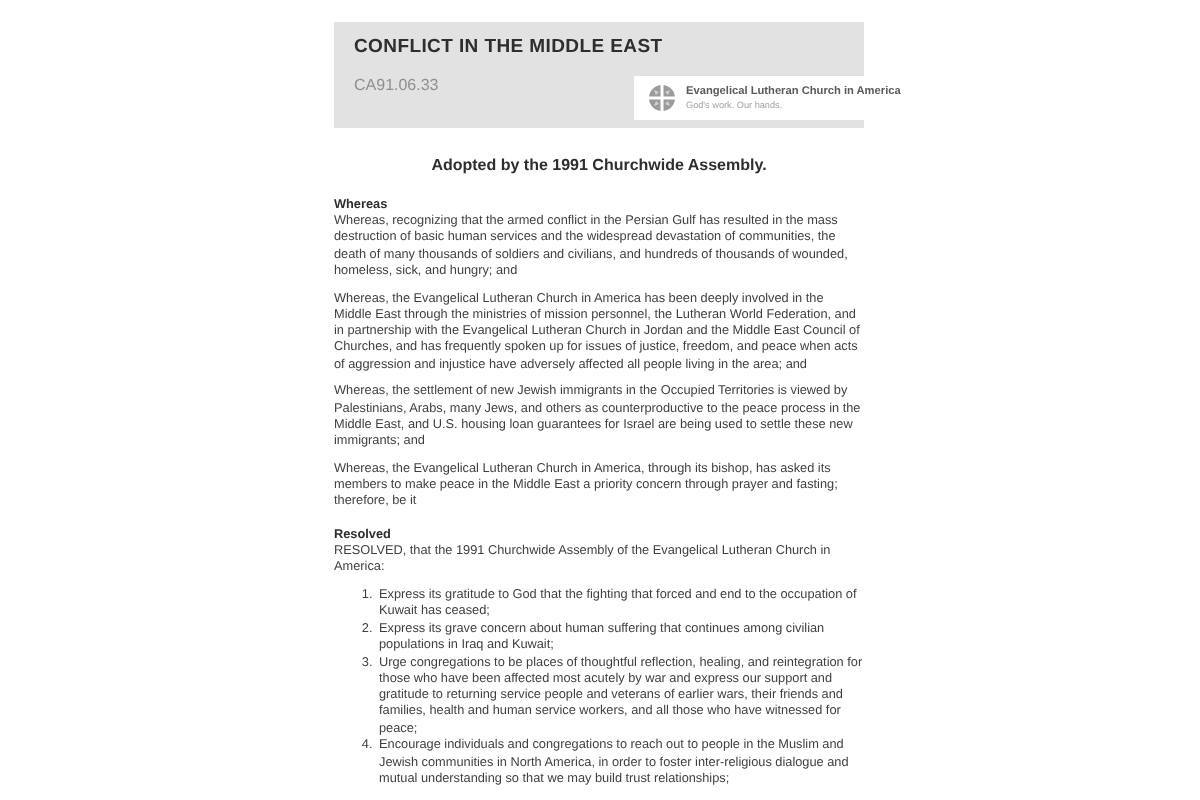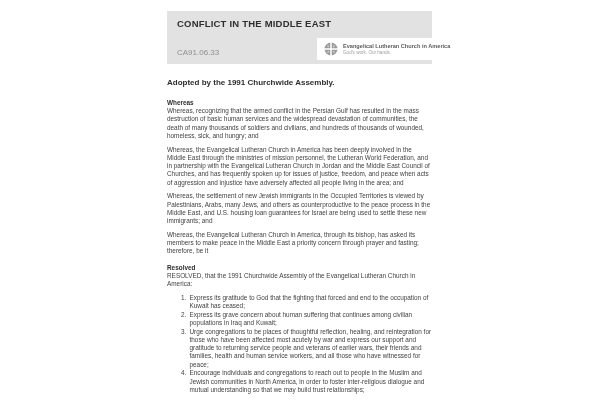--- a/index.html
+++ b/index.html
@@ -39,21 +39,21 @@
     margin: 0;
   }
   .doc-subtitle {
     font-size: 8px;
     color: #8f8f8f;
     margin-top: 3.5px;
   }
   .doc-code {
     font-size: 8px;
     color: #8f8f8f;
-    margin-top: 19px;
+    margin-top: 9px;
   }
   .logo-box {
     position: absolute;
     left: 150px;
     top: 27px;
     width: 173px;
     height: 22px;
     background: #ffffff;
     display: flex;
     align-items: center;
@@ -76,20 +76,21 @@
     white-space: nowrap;
   }
   .logo-tagline {
     font-size: 4.6px;
     color: #a0a0a0;
     margin-top: 1px;
     white-space: nowrap;
   }
   
   .adopted-line {
+    text-align: center;
     font-weight: bold;
     font-size: 8px;
     color: #2e2e2e;
     margin: 14px 0 12px 0;
   }
   .section-heading {
     font-size: 6.4px;
     font-weight: bold;
     color: #2e2e2e;
     margin: 0 0 1px 0;

